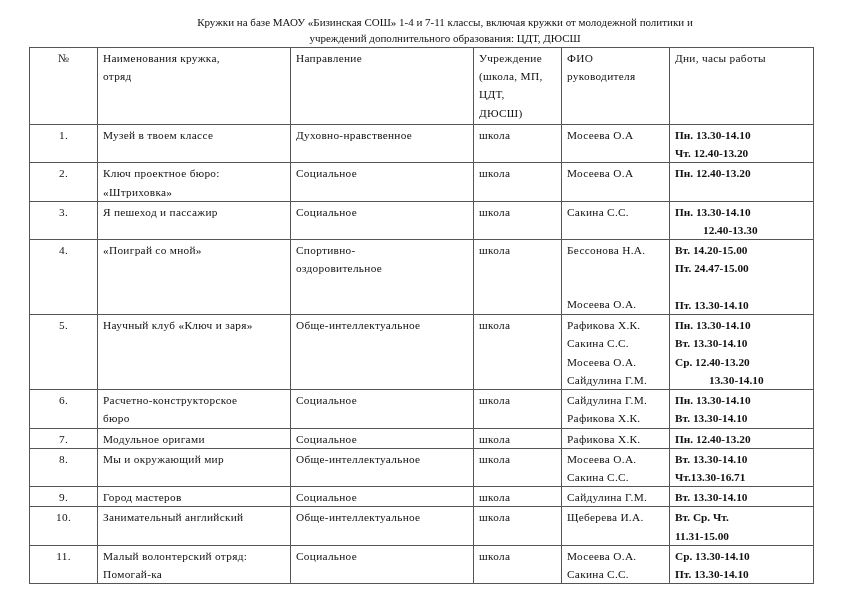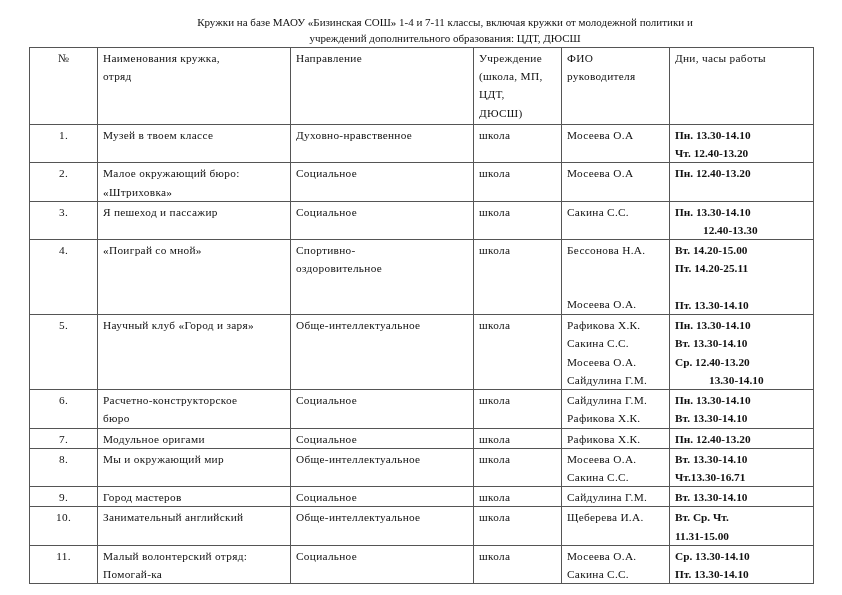--- a/index.html
+++ b/index.html
@@ -66,21 +66,21 @@
           <span class="line">Мосеева О.А</span>
         </td>
         <td class="time">
           <span class="line">Пн. 13.30-14.10</span>
           <span class="line">Чт. 12.40-13.20</span>
         </td>
       </tr>
       <tr style="height: 37px;">
         <td class="num">2.</td>
         <td>
-          <span class="line">Малое окружающий бюро:</span>
+          <span class="line">Ключ проектное бюро:</span>
           <span class="line">«Штриховка»</span>
         </td>
         <td>
           <span class="line">Социальное</span>
         </td>
         <td>школа</td>
         <td>
           <span class="line">Мосеева О.А</span>
         </td>
         <td class="time">
@@ -115,29 +115,29 @@
         </td>
         <td>школа</td>
         <td>
           <span class="line">Бессонова Н.А.</span>
           <span class="gap"></span>
           <span class="gap"></span>
           <span class="line">Мосеева О.А.</span>
         </td>
         <td class="time">
           <span class="line">Вт. 14.20-15.00</span>
-          <span class="line">Пт. 14.20-25.11</span>
+          <span class="line">Пт. 24.47-15.00</span>
           <span class="gap"></span>
           <span class="line">Пт. 13.30-14.10</span>
         </td>
       </tr>
       <tr style="height: 75px;">
         <td class="num">5.</td>
         <td>
-          <span class="line">Научный клуб «Город и заря»</span>
+          <span class="line">Научный клуб «Ключ и заря»</span>
         </td>
         <td>
           <span class="line">Обще-интеллектуальное</span>
         </td>
         <td>школа</td>
         <td>
           <span class="line">Рафикова Х.К.</span>
           <span class="line">Сакина С.С.</span>
           <span class="line">Мосеева О.А.</span>
           <span class="line">Сайдулина Г.М.</span>

